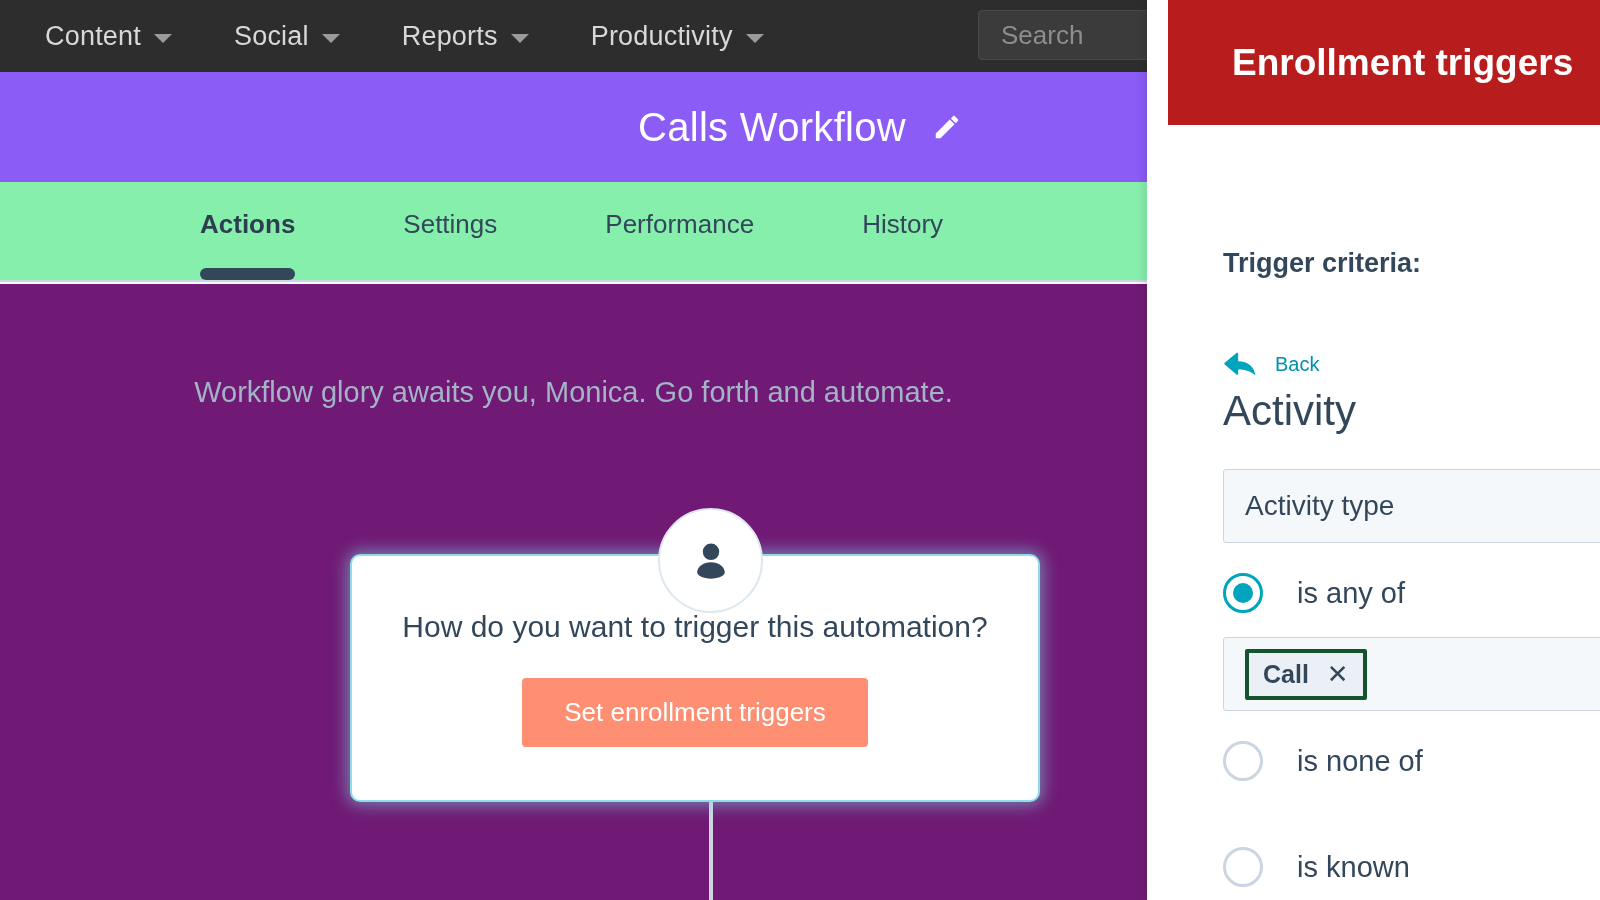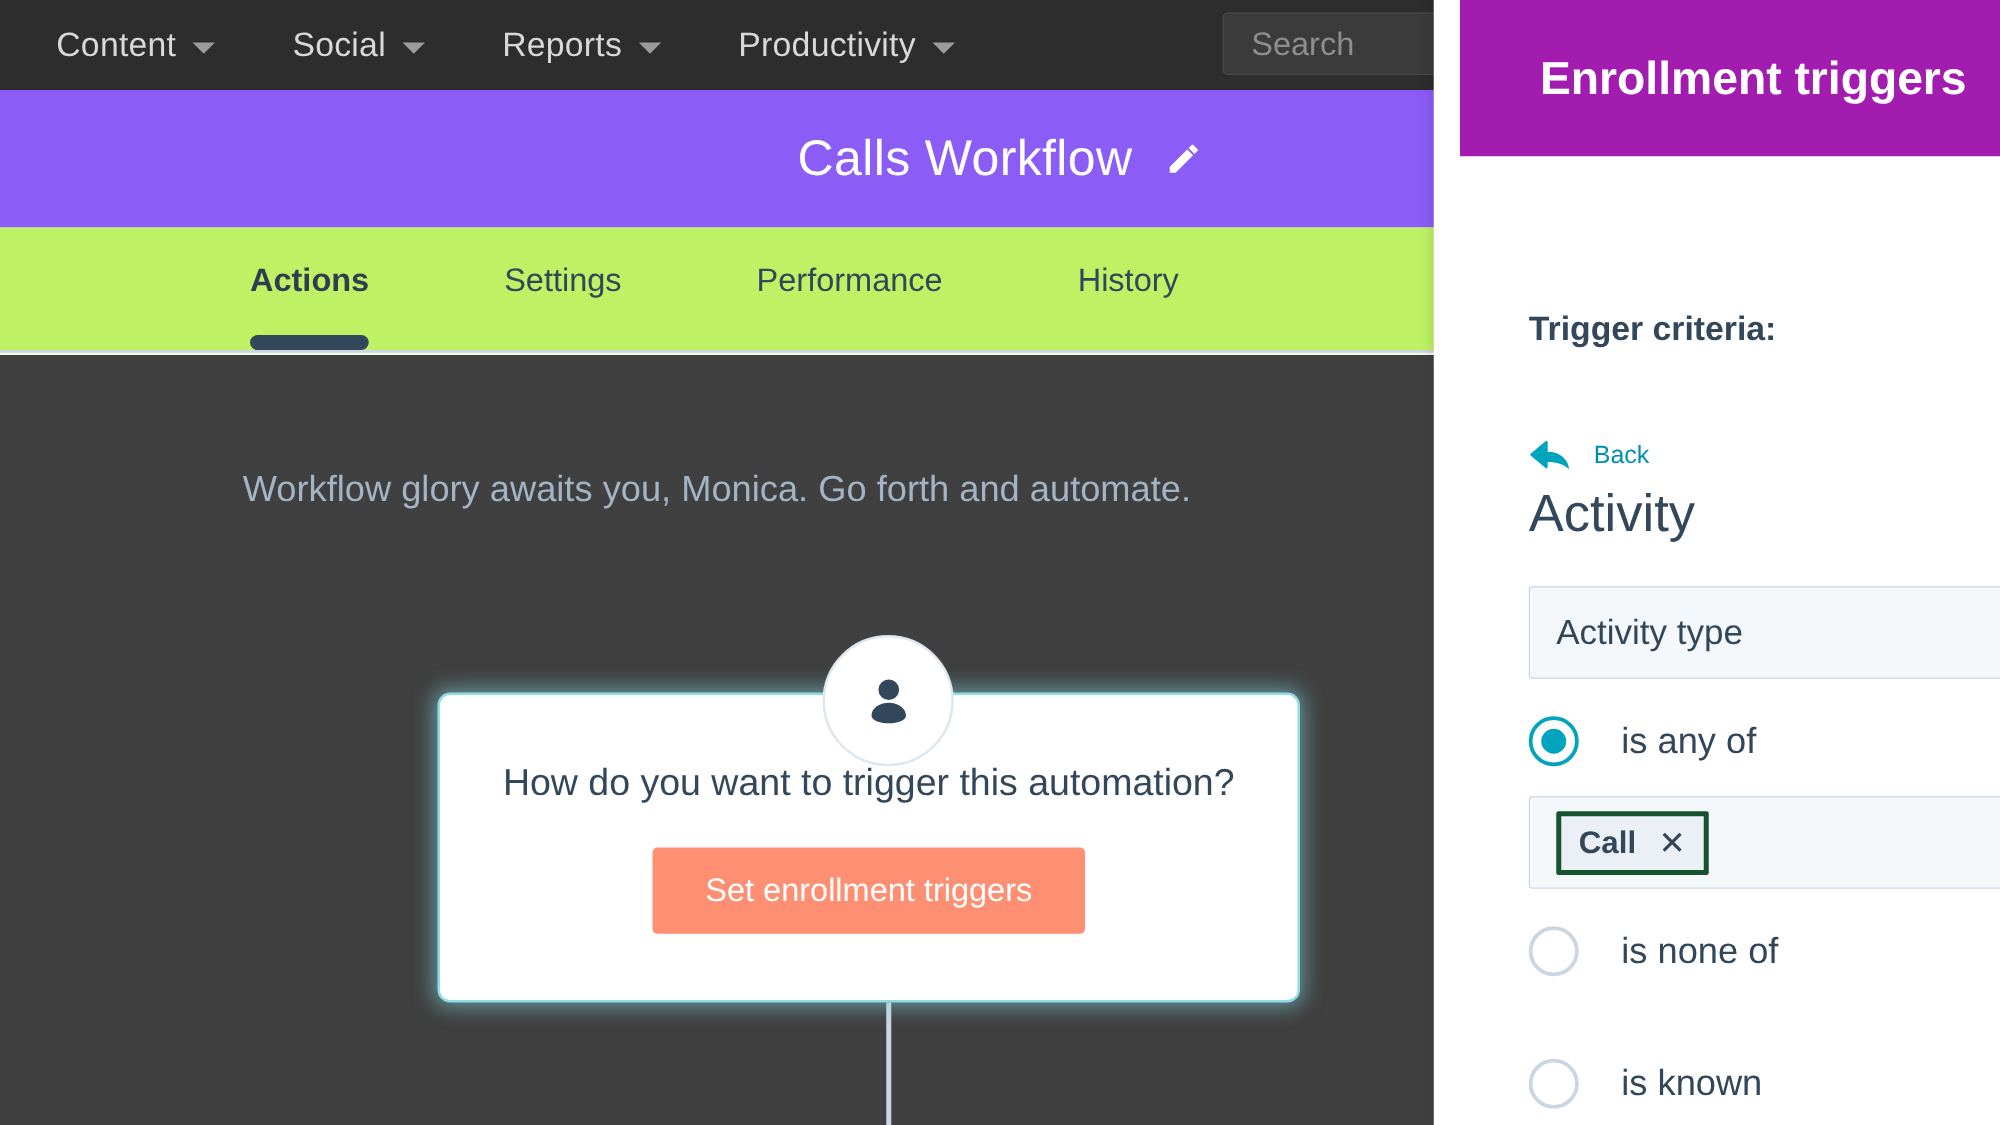--- a/index.html
+++ b/index.html
@@ -47,39 +47,39 @@
     display: flex; align-items: center; justify-content: center; gap: 26px;
   }
   .wf-title {
     color: #ffffff; font-size: 40px; font-weight: 400; letter-spacing: .3px;
   }
   .pencil { width: 30px; height: 30px; display: block; cursor: pointer; }
 
   
   .tabbar {
     position: absolute; top: 182px; left: 0; width: 1600px; height: 100px;
-    background: #bef264; border-bottom: 2px solid #cbd6e2;
+    background: #86efac; border-bottom: 2px solid #cbd6e2;
   }
   .tabs { display: flex; align-items: flex-start; padding-left: 200px; height: 100%; }
   .tab {
     position: relative; height: 100%;
     display: flex; align-items: center;
     color: #33475b; font-size: 26px; margin-right: 108px; cursor: pointer;
     padding-bottom: 14px; white-space: nowrap;
   }
   .tab.active { font-weight: bold; color: #2d3e50; }
   .tab.active::after {
     content: ""; position: absolute; left: 0; right: 0; bottom: 0;
     height: 12px; background: #33475b; border-radius: 6px;
   }
 
   
   .canvas {
     position: absolute; top: 284px; left: 0; width: 1600px; height: 616px;
-    background: #404040;
+    background: #701a75;
   }
   .greeting {
     position: absolute; top: 92px; left: 0; width: 1147px;
     text-align: center; color: #a3b4c6; font-size: 29px;
   }
 
   .flow { position: absolute; top: 0; left: 0; width: 1147px; height: 616px; }
   .avatar {
     position: absolute; left: 658px; top: 224px;
     width: 105px; height: 105px; border-radius: 50%;
@@ -108,21 +108,21 @@
   }
 
   
   .panel {
     position: absolute; top: 0; left: 1147px; width: 453px; height: 900px;
     background: #ffffff; overflow: hidden;
     box-shadow: -3px 0 10px rgba(0,0,0,.10);
   }
   .panel-header {
     position: absolute; top: 0; left: 21px; width: 432px; height: 125px;
-    background: #a21caf; display: flex; align-items: center;
+    background: #b91c1c; display: flex; align-items: center;
   }
   .panel-title {
     color: #ffffff; font-size: 37px; font-weight: bold;
     padding-left: 64px; white-space: nowrap;
   }
   .panel-body { position: absolute; top: 125px; left: 0; width: 453px; }
   .criteria-label {
     color: #33475b; font-size: 27px; font-weight: bold;
     margin: 123px 0 0 76px;
   }

